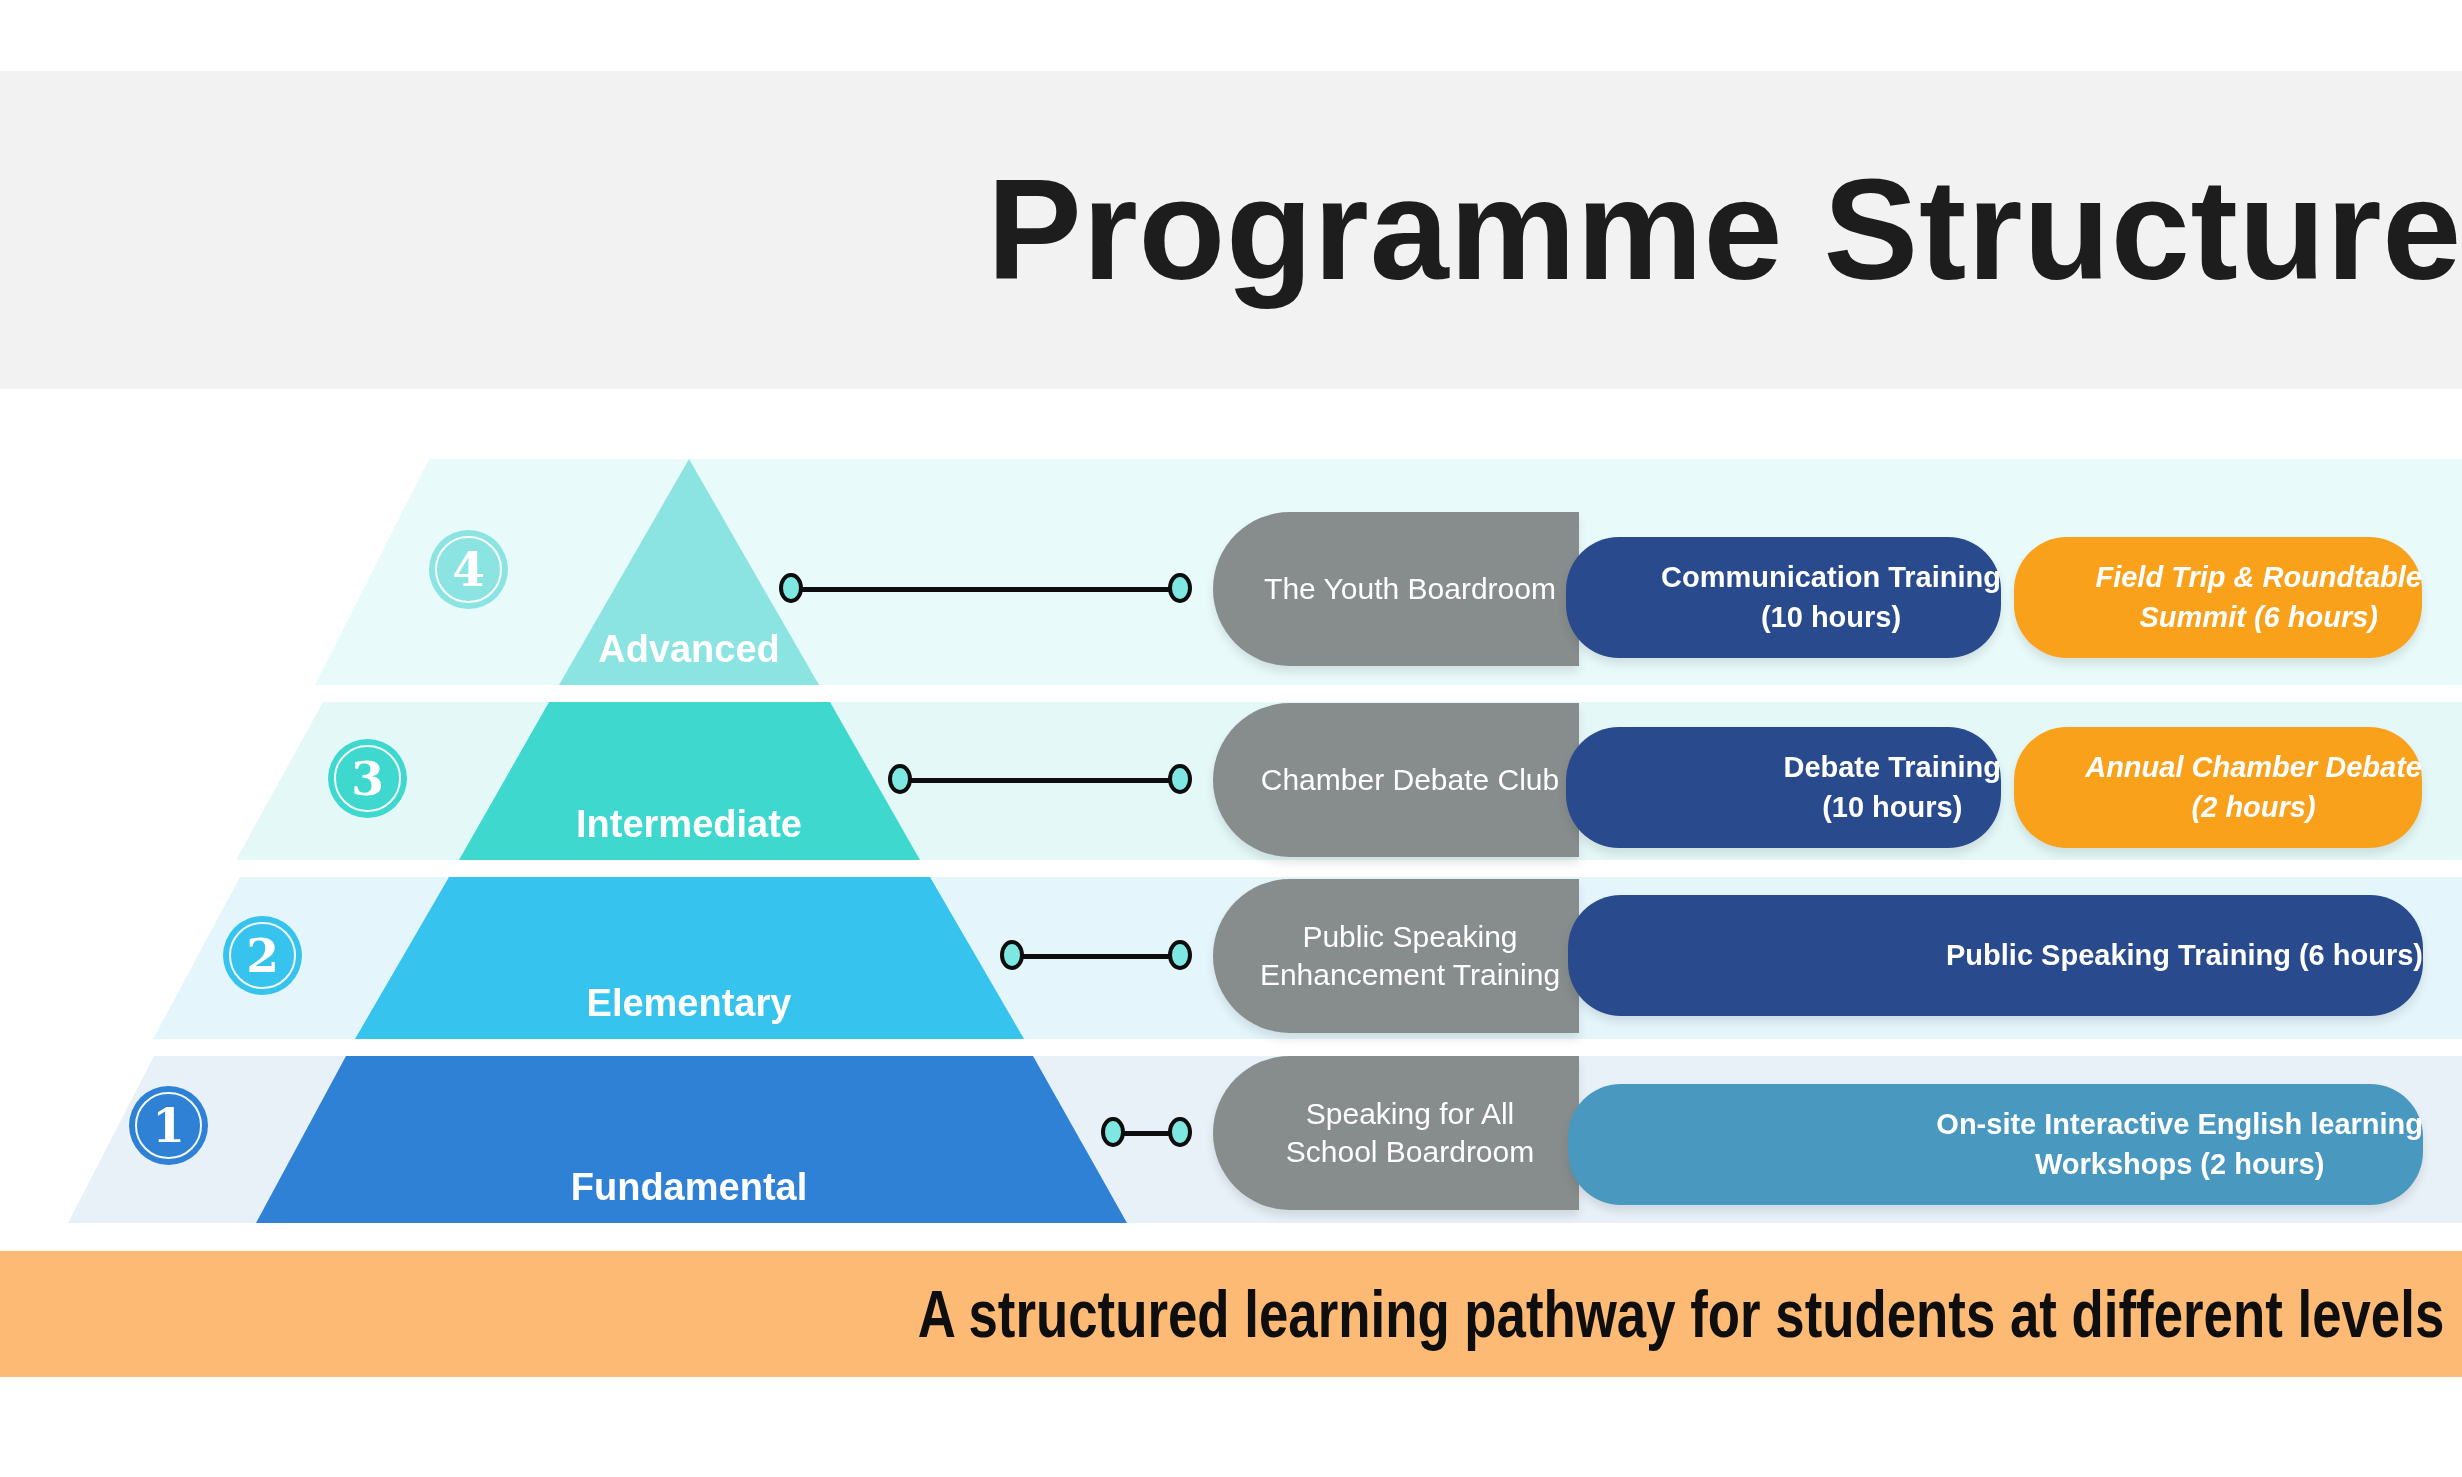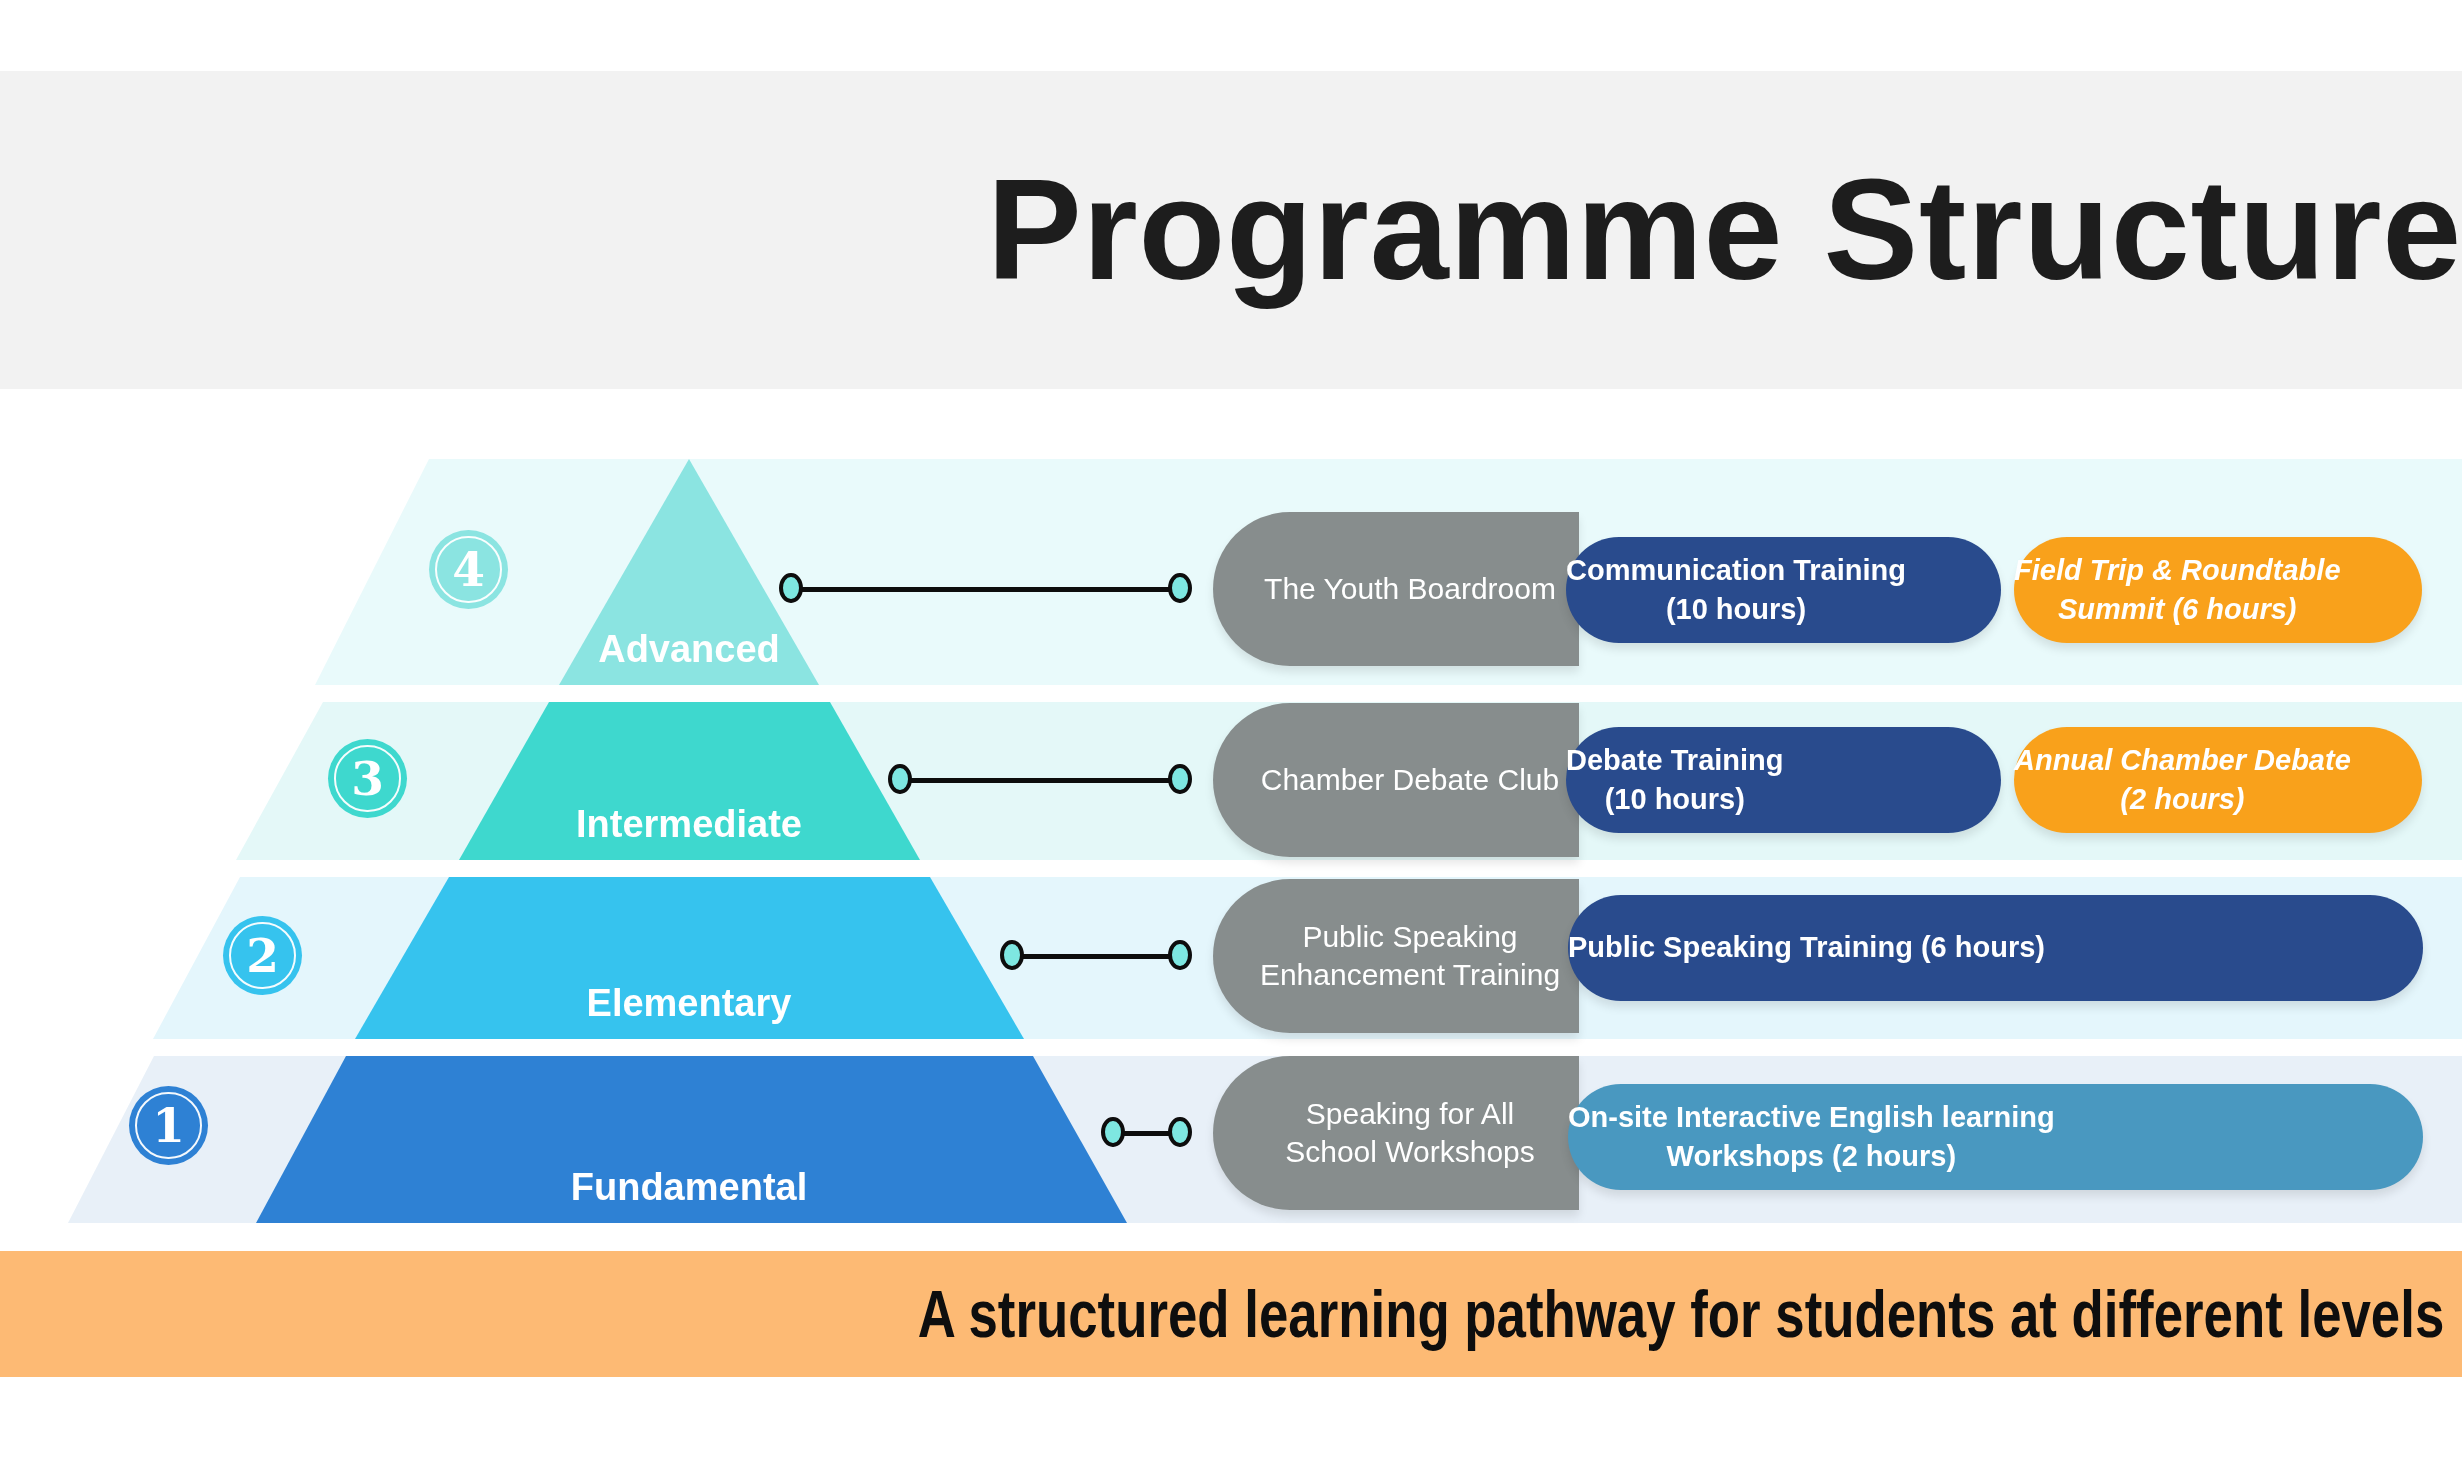--- a/index.html
+++ b/index.html
@@ -46,22 +46,22 @@
   .capsule{position:absolute;left:1213px;width:366px;height:154px;background:#878d8d;
     border-radius:77px 0 0 77px;z-index:3;display:flex;align-items:center;justify-content:center;
     box-shadow:0 6.3px 9.5px rgba(0,0,0,.10);}
   .capsule.c4{top:512px;}
   .capsule.c3{top:703px;}
   .capsule.c2{top:879px;}
   .capsule.c1{top:1056px;}
   .capsule .cap-text{color:#ffffff;font-size:30px;font-weight:normal;text-align:center;
     line-height:1.28;white-space:pre-line;padding-left:28px;}
   
-  .pill{position:absolute;height:106px;border-radius:53px;z-index:4;
-    display:flex;align-items:center;justify-content:flex-start;
+  .pill{position:absolute;height:121px;border-radius:53px;z-index:4;
+    display:flex;align-items:center;justify-content:flex-end;
     box-shadow:0 6.3px 9.5px rgba(0,0,0,.10);}
   .pill .pill-text{color:#ffffff;font-size:29px;font-weight:bold;text-align:center;
     line-height:1.35;white-space:pre-line;}
   .pill.navy{background:#294b8d;}
   .pill.orange{background:#f9a11b;font-style:italic;}
   .pill.steel{background:#4998c0;}
   .pill.t4{left:1566px;top:537px;width:435px;}
   .pill.e4{left:2014px;top:537px;width:408px;}
   .pill.t3{left:1566px;top:727px;width:435px;}
   .pill.e3{left:2014px;top:727px;width:408px;}
@@ -134,21 +134,21 @@
   </div>
   <div class="capsule c3">
     <div class="cap-text">Chamber Debate Club</div>
   </div>
   <div class="capsule c2">
     <div class="cap-text">Public Speaking
 Enhancement Training</div>
   </div>
   <div class="capsule c1">
     <div class="cap-text">Speaking for All
-School Workshops</div>
+School Boardroom</div>
   </div>
 
   <div class="pill navy t4">
     <div class="pill-text">Communication Training
 (10 hours)</div>
   </div>
   <div class="pill orange e4">
     <div class="pill-text">Field Trip &amp; Roundtable
 Summit (6 hours)</div>
   </div>

